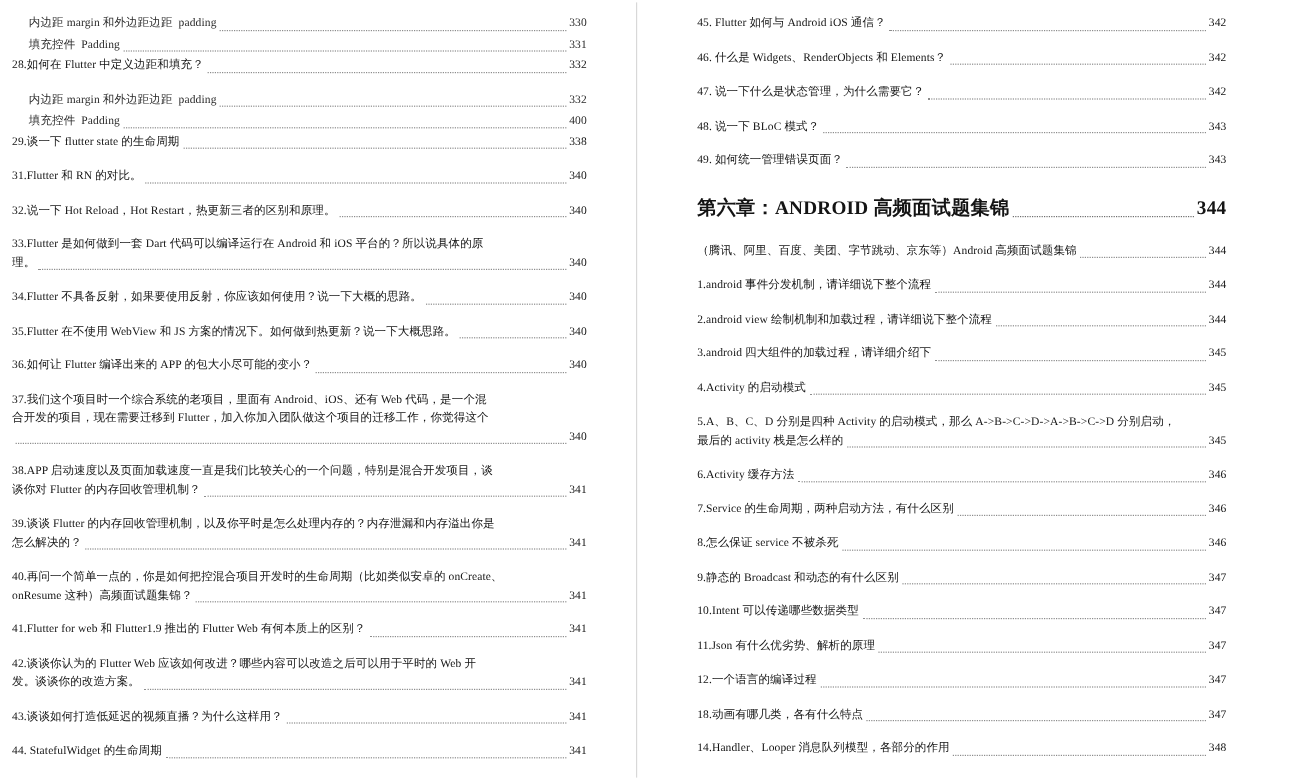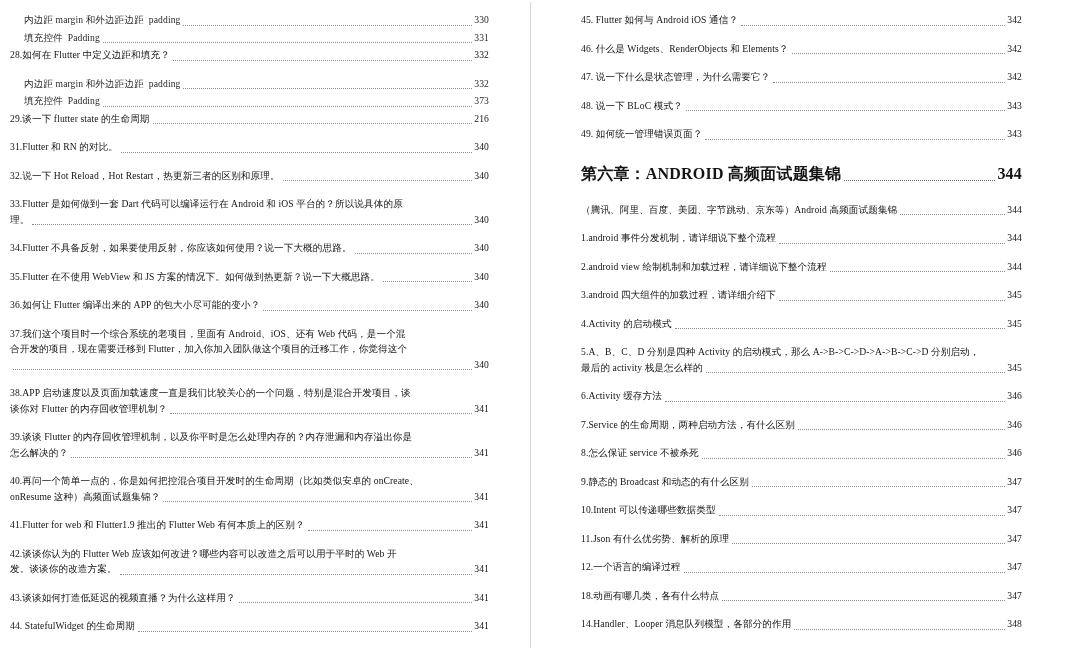--- a/index.html
+++ b/index.html
@@ -135,30 +135,30 @@
               <span class="entry-lead"></span>
               <span class="entry-page">332</span>
             </div>
           </div>
         </div>
         <div class="toc-entry lvl2">
           <div class="entry-wrap">
             <div class="entry-row">
               <span class="entry-text">填充控件  Padding</span>
               <span class="entry-lead"></span>
-              <span class="entry-page">373</span>
+              <span class="entry-page">400</span>
             </div>
           </div>
         </div>
         <div class="toc-entry lvl1">
           <div class="entry-wrap">
             <div class="entry-row">
               <span class="entry-text">29.谈一下 flutter state 的生命周期</span>
               <span class="entry-lead"></span>
-              <span class="entry-page">216</span>
+              <span class="entry-page">338</span>
             </div>
           </div>
         </div>
         <div class="toc-entry lvl1">
           <div class="entry-wrap">
             <div class="entry-row">
               <span class="entry-text">31.Flutter 和 RN 的对比。</span>
               <span class="entry-lead"></span>
               <span class="entry-page">340</span>
             </div>

